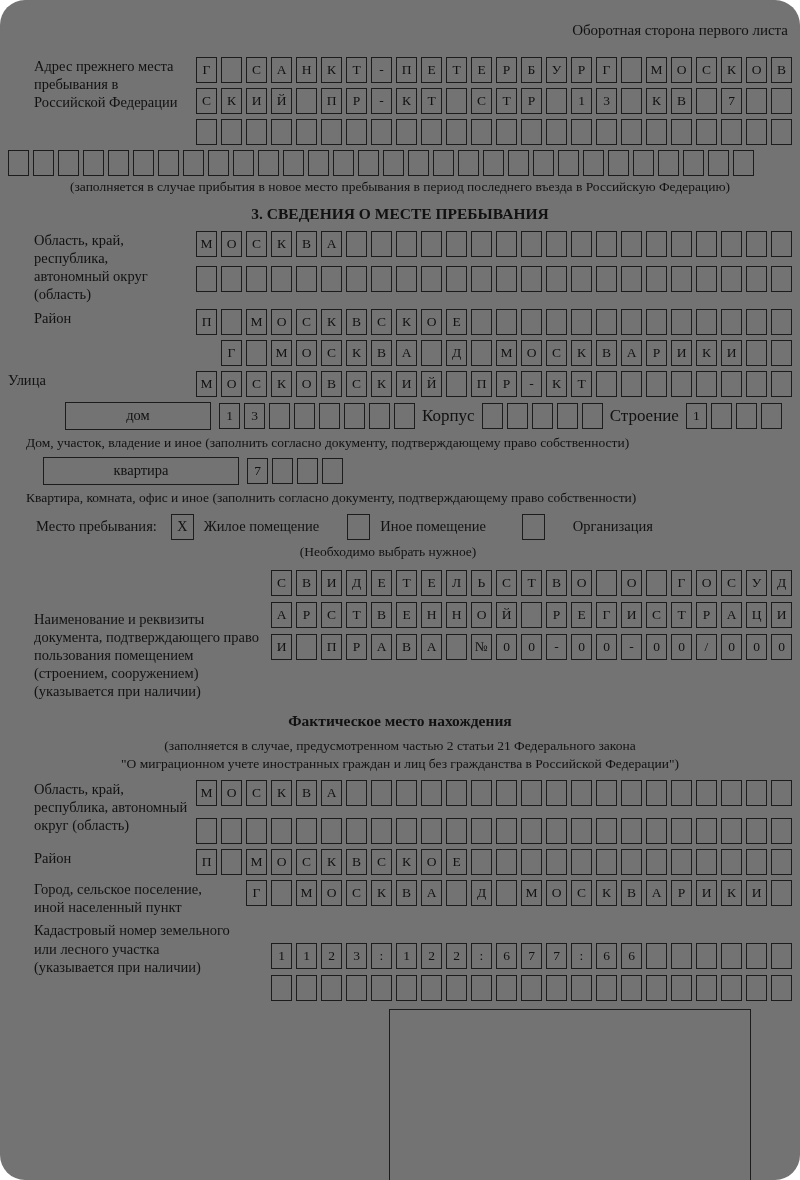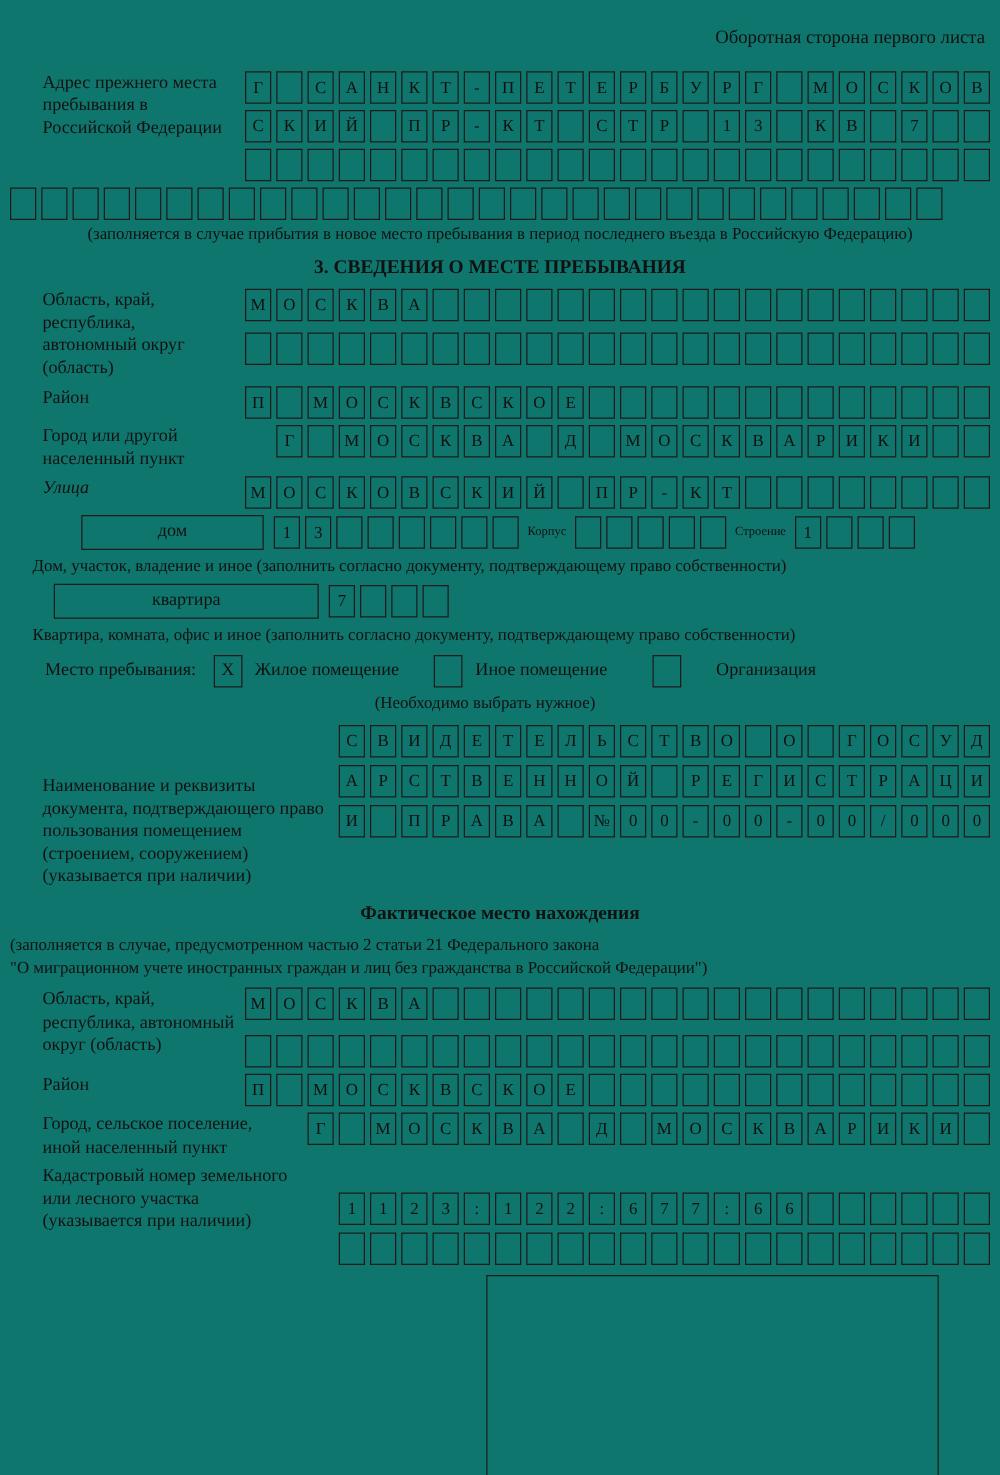--- a/index.html
+++ b/index.html
@@ -1,34 +1,34 @@
 <!DOCTYPE html>
 <html><head>
 <meta charset="utf-8">
 <style>
   html,body{margin:0;padding:0;background:#fff;}
   body{font-family:"Liberation Serif","DejaVu Serif",serif;color:#111;}
-  .page{width:800px;height:1180px;margin:0 auto;background:#0f766e;box-sizing:border-box;padding:8px 8px 0 8px;overflow:hidden;}
+  .page{width:800px;height:1180px;margin:0 auto;background:#737373;box-sizing:border-box;padding:8px 8px 0 8px;overflow:hidden;border-radius:25px;}
   .hdr-note{text-align:right;font-size:15px;margin:14px 4px 18px 0;}
   .frow{display:flex;align-items:flex-start;margin-bottom:5px;}
   .flabel{flex:1;font-size:14.5px;line-height:1.25;padding-right:6px;}
   .boxrow{display:flex;gap:4px;margin-left:auto;}
   .boxrow.leftal{margin-left:0;}
   .cell{box-sizing:border-box;width:21px;height:26px;border:1.6px solid #1c1c1c;display:flex;align-items:center;justify-content:center;font-size:13.5px;font-family:"Liberation Serif",serif;flex:0 0 auto;}
   .rowstack{display:flex;flex-direction:column;gap:5px;margin-left:auto;}
   .caption{font-size:13.5px;text-align:center;margin:3px 0 6px 0;}
   .caption.leftcap{text-align:left;margin-left:18px;}
   .sec-title{font-weight:bold;text-align:center;font-size:15.5px;margin:10px 0 8px 0;}
   .widebox{box-sizing:border-box;border:1.6px solid #1c1c1c;height:28px;display:flex;align-items:center;justify-content:center;font-size:14.5px;flex:0 0 auto;}
-  .inline-lbl{font-size:10px;margin:0 7px;line-height:28px;white-space:nowrap;}
+  .inline-lbl{font-size:17px;margin:0 7px;line-height:28px;white-space:nowrap;}
   .gap8{width:8px;flex:0 0 auto;}
   .mesto-row{display:flex;align-items:center;margin:8px 0 2px 28px;font-size:14.5px;}
   .opt-box{box-sizing:border-box;width:23px;height:26px;border:1.6px solid #1c1c1c;display:flex;align-items:center;justify-content:center;font-size:14px;margin:0 10px 0 14px;flex:0 0 auto;}
   .mesto-cap{font-size:13.5px;margin:2px 0 8px 0;text-align:center;width:440px;}
-  .fact-note{font-size:13.5px;margin:2px 0;}
+  .fact-note{font-size:13.5px;text-align:center;margin:2px 0;}
   .stamp-wrap{display:flex;justify-content:flex-end;margin-top:8px;}
   .stamp-col{width:392px;margin-right:26px;}
   .stamp-box{box-sizing:border-box;width:362px;height:188px;border:1.8px solid #1c1c1c;margin-left:15px;}
   .stamp-cap{font-size:13.5px;text-align:center;line-height:1.35;margin-top:4px;}
 </style>
 </head>
 <body>
 
 <div class="page">
 
@@ -235,21 +235,20 @@
         <div class="cell"></div>
         <div class="cell"></div>
         <div class="cell"></div>
         <div class="cell"></div>
         <div class="cell"></div>
         <div class="cell"></div>
       </div>
   </div>
 
   <div class="frow">
-    <div class="flabel" style="max-width:168px;margin-left:26px;">Город или другой населенный пункт</div>
     <div class="boxrow">
         <div class="cell">Г</div>
         <div class="cell"></div>
         <div class="cell">М</div>
         <div class="cell">О</div>
         <div class="cell">С</div>
         <div class="cell">К</div>
         <div class="cell">В</div>
         <div class="cell">А</div>
         <div class="cell"></div>
@@ -264,21 +263,21 @@
         <div class="cell">Р</div>
         <div class="cell">И</div>
         <div class="cell">К</div>
         <div class="cell">И</div>
         <div class="cell"></div>
         <div class="cell"></div>
       </div>
   </div>
 
   <div class="frow">
-    <div class="flabel" style="margin-left:26px;font-style:italic;">Улица</div>
+    <div class="flabel" style="">Улица</div>
     <div class="boxrow">
         <div class="cell">М</div>
         <div class="cell">О</div>
         <div class="cell">С</div>
         <div class="cell">К</div>
         <div class="cell">О</div>
         <div class="cell">В</div>
         <div class="cell">С</div>
         <div class="cell">К</div>
         <div class="cell">И</div>
@@ -327,21 +326,21 @@
     <div class="boxrow leftal" style="margin-top:1px;">
         <div class="cell">1</div>
         <div class="cell"></div>
         <div class="cell"></div>
         <div class="cell"></div>
       </div>
   </div>
   <div class="caption leftcap">Дом, участок, владение и иное (заполнить согласно документу, подтверждающему право собственности)</div>
 
   <div class="frow" style="margin-left:35px;margin-top:2px;">
-    <div class="widebox" style="width:212px;">
+    <div class="widebox" style="width:196px;">
       <span>квартира</span>
     </div>
     <div class="gap8"></div>
     <div class="boxrow leftal" style="margin-top:1px;">
         <div class="cell">7</div>
         <div class="cell"></div>
         <div class="cell"></div>
         <div class="cell"></div>
       </div>
   </div>

